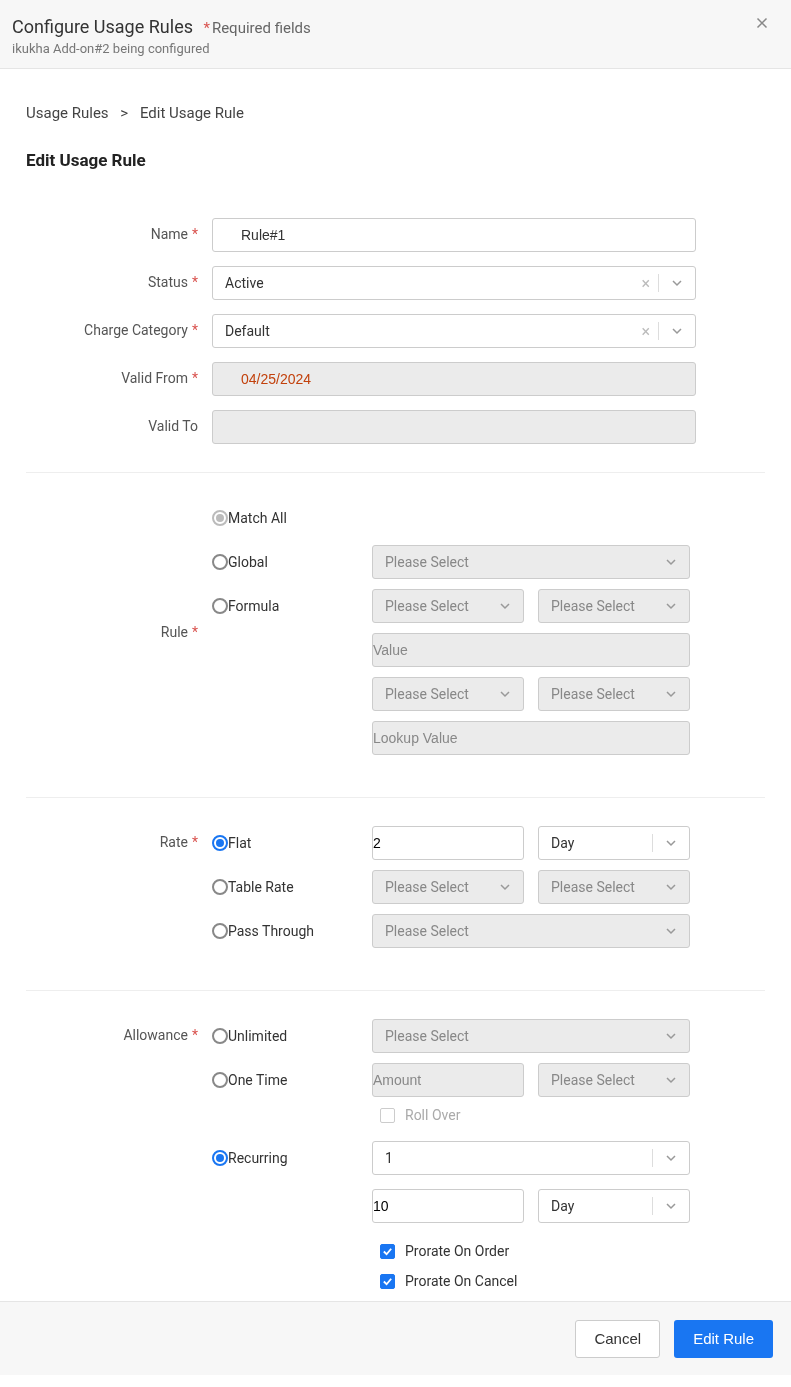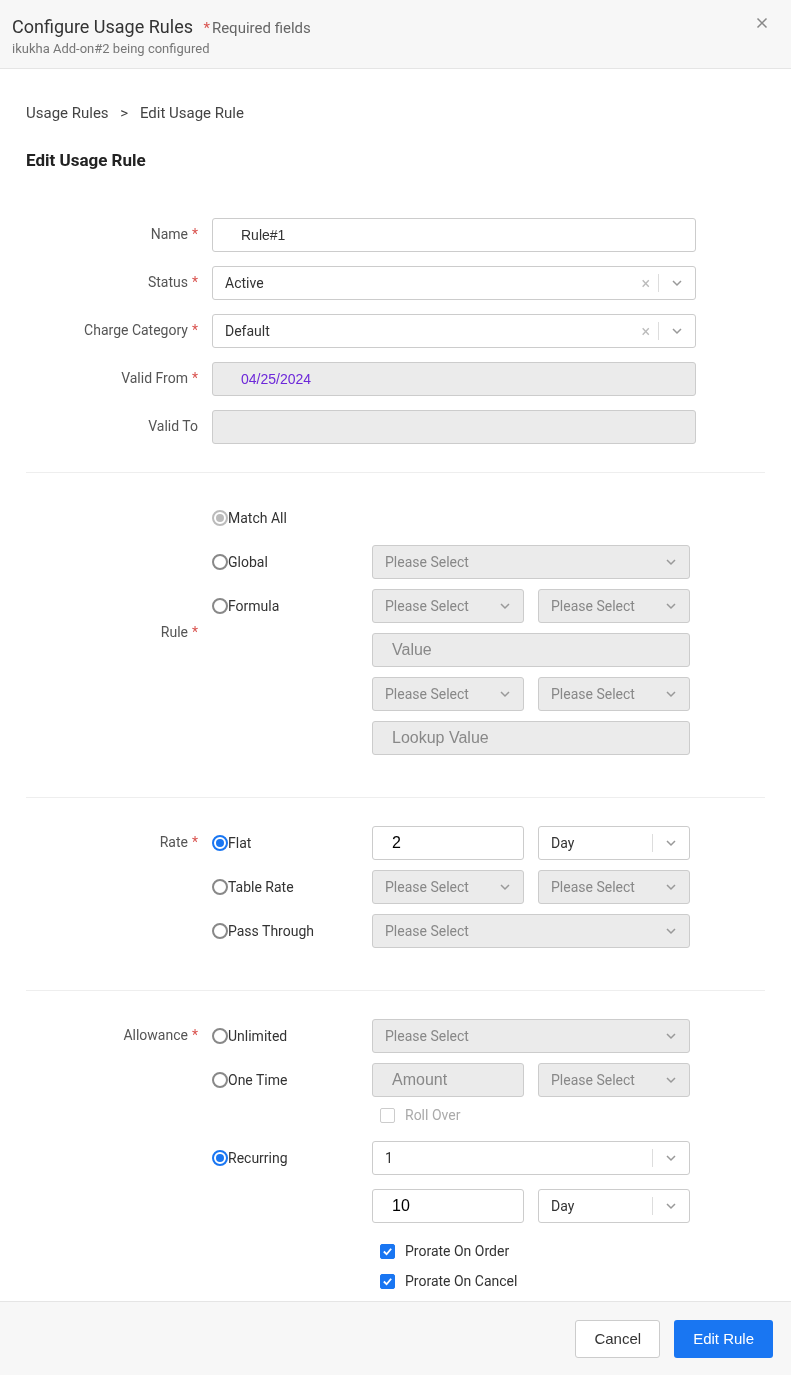--- a/index.html
+++ b/index.html
@@ -92,21 +92,21 @@
   .input-text {
     width: 484px;
     height: 34px;
     border: 1px solid #ccc;
     border-radius: 3px;
     padding: 0 28px;
     font-size: 14px;
     color: #333;
     background: #fff;
   }
-  .input-text.disabled { background: #ebebeb; color: #6d28d9; }
+  .input-text.disabled { background: #ebebeb; color: #c2410c; }
   .select-box {
     height: 34px;
     border: 1px solid #ccc;
     border-radius: 3px;
     background: #fff;
     display: inline-flex;
     align-items: center;
     padding-left: 12px;
     padding-right: 6px;
     font-size: 14px;
@@ -122,22 +122,22 @@
   .select-box .txt.ph { color: #888; }
   .select-box .sep { width: 1px; height: 18px; background: #ddd; margin: 0 6px; }
   .select-box .clr { color: #bbb; font-size: 16px; padding: 0 2px; }
   .select-box .chv { color: #999; padding: 0 6px; }
   .select-box .chv svg { width: 12px; height: 12px; display: block; }
   .input-mini {
     width: 152px;
     height: 34px;
     border: 1px solid #ccc;
     border-radius: 3px;
-    padding: 0 19px;
-    font-size: 16px;
+    padding: 0 0;
+    font-size: 14px;
   }
   .input-mini.disabled { background: #ebebeb; color: #888; }
   .input-mini::placeholder { color: #888; }
   .radio-row {
     display: flex;
     align-items: center;
     height: 34px;
     margin-bottom: 10px;
   }
   .radio-wrap {

